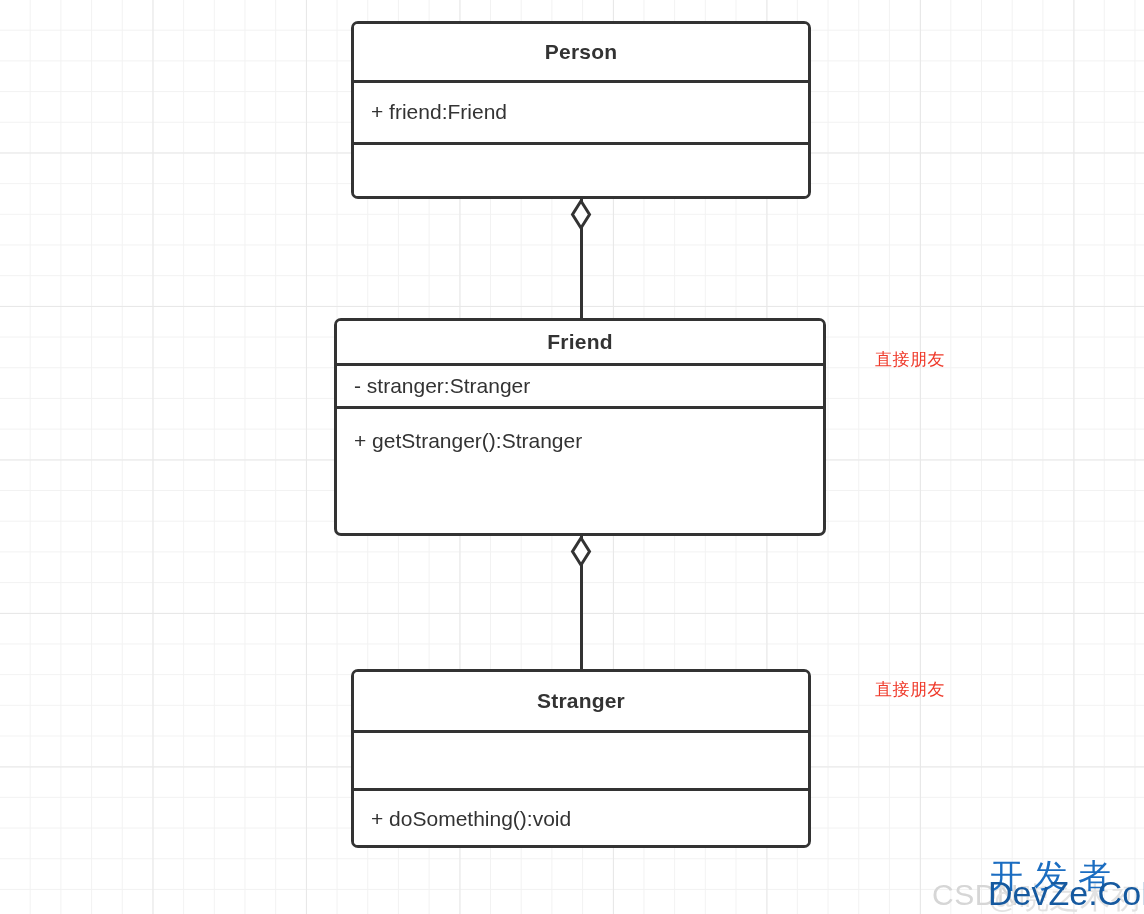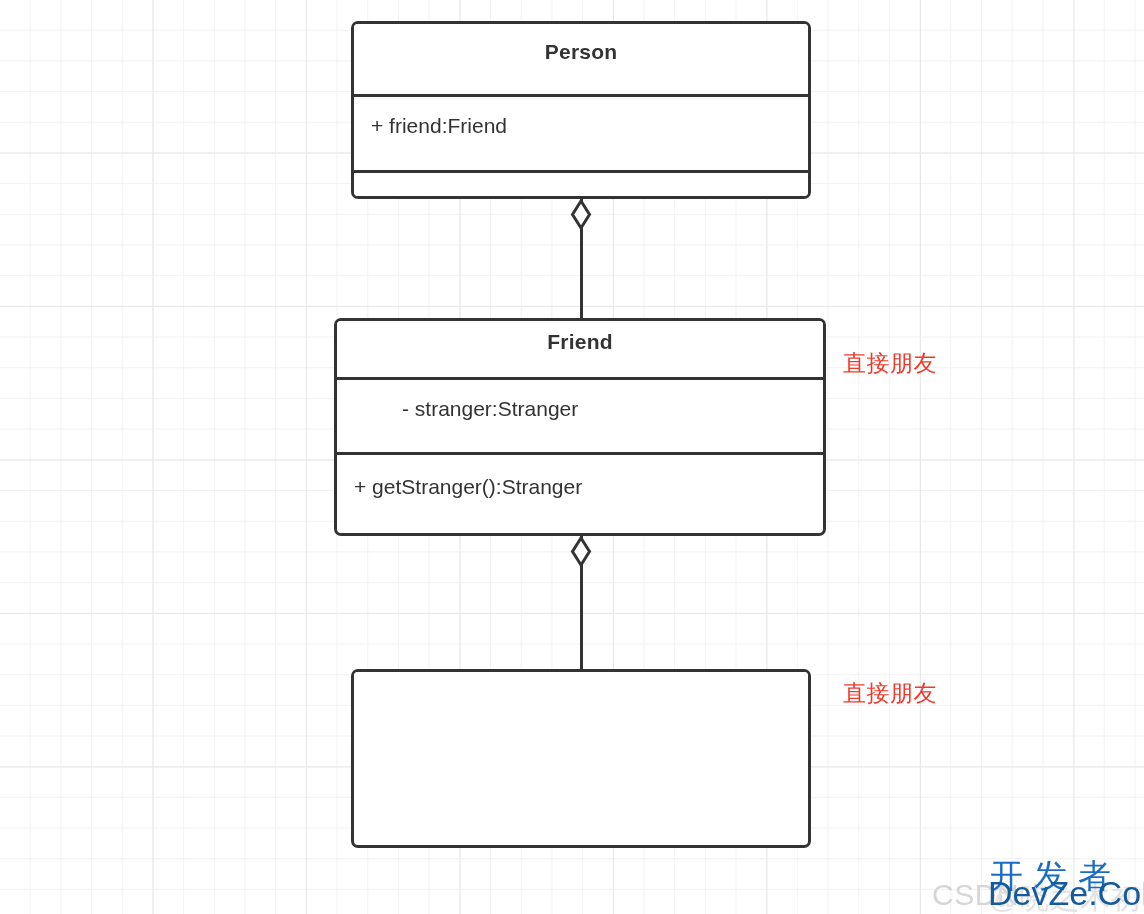--- a/index.html
+++ b/index.html
@@ -44,21 +44,20 @@
   }
   .uml-compartment {
     box-sizing: border-box;
     background: #ffffff;
     display: flex;
     flex-direction: column;
     justify-content: center;
   }
   .uml-compartment + .uml-compartment {
     border-top: 3px solid #333333;
-    margin-top: 14px;
   }
   .uml-name {
     text-align: center;
     font-weight: bold;
     font-size: 21px;
     color: #333333;
     letter-spacing: 0.2px;
   }
   .uml-member {
     font-size: 21px;
@@ -75,23 +74,24 @@
   .edge-line {
     position: absolute;
     width: 3px;
     background: #333333;
   }
 
   
   .annotation {
     position: absolute;
     color: #ef392a;
-    font-size: 23px;
+    font-size: 17px;
     white-space: nowrap;
     letter-spacing: 0.5px;
+    margin-left: 32px;
   }
 
   
   .watermark {
     position: absolute;
     user-select: none;
     pointer-events: none;
   }
   .wm-csdn {
     position: absolute;
@@ -157,30 +157,36 @@
     <div class="uml-compartment" style="height:62px;">
       <div class="uml-member">+ friend:Friend</div>
     </div>
     <div class="uml-compartment" style="height:54px;"></div>
   </div>
 
   <div class="uml-class" style="left:334px; top:318px; width:492px; height:218px;">
     <div class="uml-compartment" style="height:42px;">
       <div class="uml-name">Friend</div>
     </div>
-    <div class="uml-compartment" style="height:61px;padding-left:48px;">
+    <div class="uml-compartment" style="height:43px;">
       <div class="uml-member">- stranger:Stranger</div>
     </div>
     <div class="uml-compartment" style="height:68px;">
       <div class="uml-member">+ getStranger():Stranger</div>
     </div>
   </div>
 
   <div class="uml-class" style="left:351px; top:669px; width:460px; height:179px;">
+    <div class="uml-compartment" style="height:58px;">
+      <div class="uml-name">Stranger</div>
+    </div>
     <div class="uml-compartment" style="height:58px;"></div>
+    <div class="uml-compartment" style="height:60px;">
+      <div class="uml-member">+ doSomething():void</div>
+    </div>
   </div>
 
   <div class="annotation" style="left:843px; top:348px;">直接朋友</div>
   <div class="annotation" style="left:843px; top:678px;">直接朋友</div>
 
   <div class="watermark" style="left:932px; top:838px; width:212px; height:76px;">
     <div class="wm-csdn">CSDN</div>
     <div class="wm-csdn-sub">@晓之木初</div>
     <div class="wm-cn">开发者</div>
     <div class="wm-en">DevZe.CoM</div>

